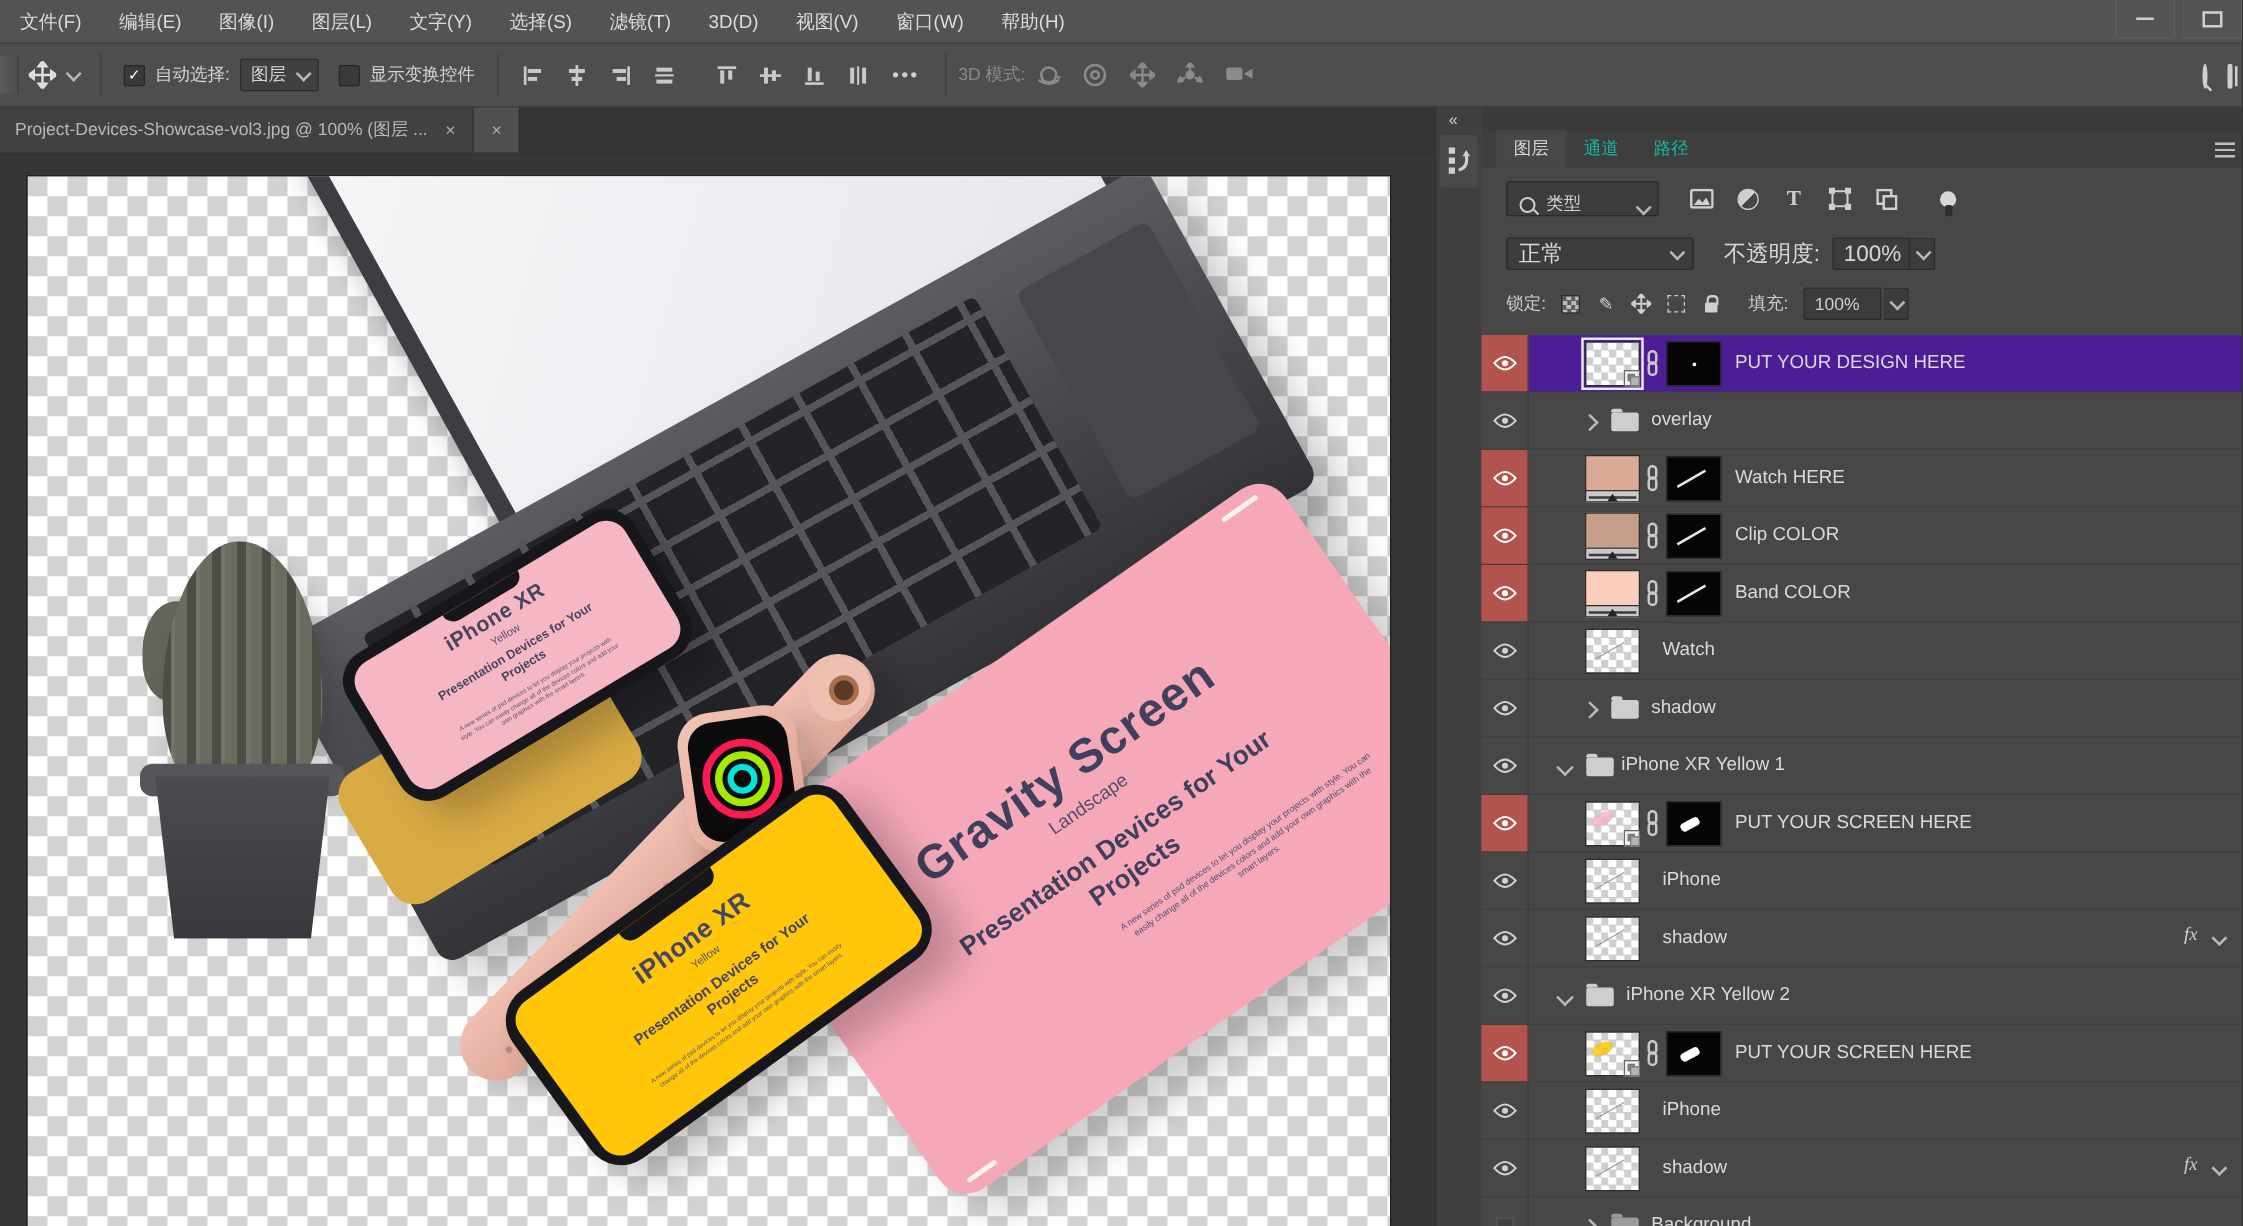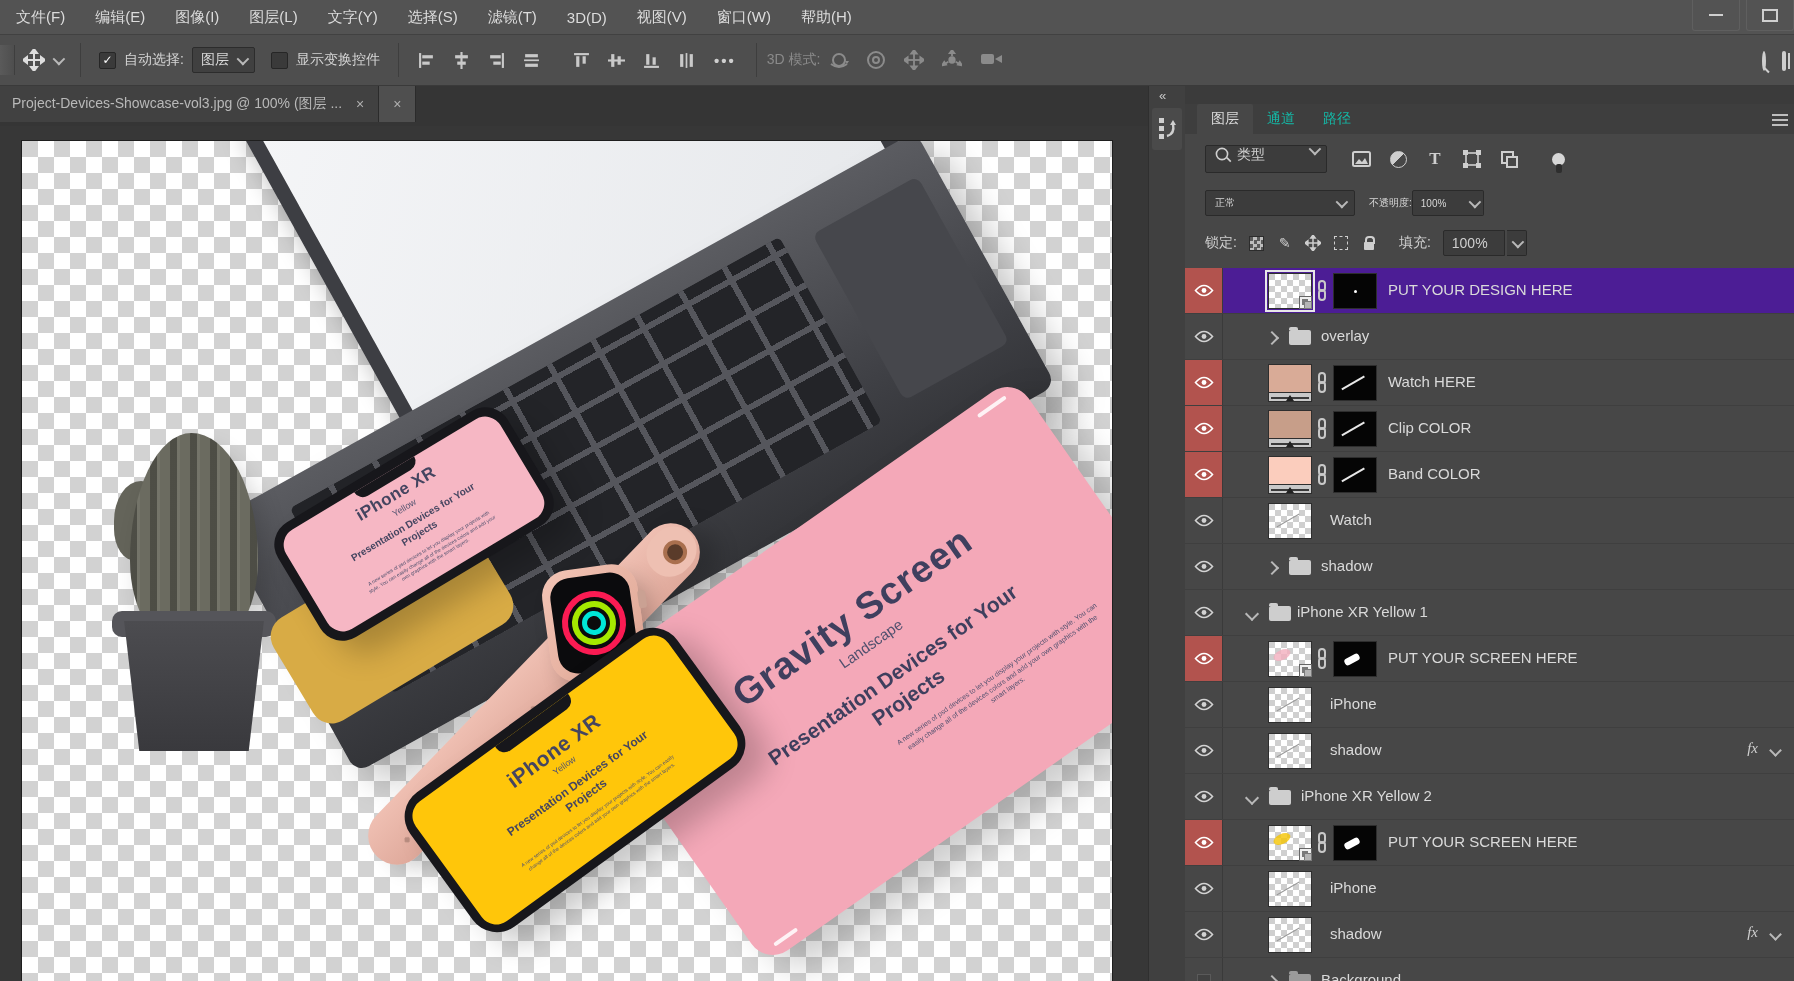--- a/index.html
+++ b/index.html
@@ -130,30 +130,30 @@
   
   .panel{position:absolute;left:1185px;top:86px;width:609px;height:895px;background:#474747;overflow:hidden;}
   .panel-topstrip{position:absolute;left:0;top:0;width:609px;height:18px;background:#3b3b3b;}
   .panel-tabs{position:absolute;left:0;top:18px;width:609px;height:30px;background:#3e3e3e;display:flex;align-items:stretch;padding-left:12px;box-sizing:border-box;font-size:14px;}
   .ptab{padding:0 14px;display:flex;align-items:center;color:#14b8a6;}
   .ptab.active{background:#474747;color:#dadada;border-radius:2px 2px 0 0;}
   .panel-menu{position:absolute;right:6px;top:28px;width:16px;height:12px;
               background:linear-gradient(#bdbdbd 0 2px,transparent 2px 5px,#bdbdbd 5px 7px,transparent 7px 10px,#bdbdbd 10px 12px);}
   .filter-row{position:absolute;left:0;top:52px;width:609px;height:42px;display:flex;align-items:center;padding-left:20px;box-sizing:border-box;gap:6px;}
   .search-box{width:122px;height:28px;background:#3c3c3c;border:1px solid #2a2a2a;border-radius:2px;
-              display:flex;align-items:flex-start;gap:7px;padding:0 8px;box-sizing:border-box;font-size:14px;color:#d0d0d0;}
+              display:flex;align-items:flex-end;gap:7px;padding:0 8px;box-sizing:border-box;font-size:14px;color:#d0d0d0;}
   .sg-small{transform:scale(.8);}
   .f-icons{display:flex;align-items:center;gap:17px;margin-left:18px;}
   .fi{width:20px;height:20px;display:flex;align-items:center;justify-content:center;color:#cfcfcf;}
   .fi-T{font-weight:bold;font-size:17px;font-family:"Liberation Serif","DejaVu Serif",serif;}
   .fi-adj{width:15px;height:15px;border-radius:50%;border:1.5px solid #cfcfcf;
           background:linear-gradient(135deg,#cfcfcf 50%,transparent 50%);}
   .fi-toggle{width:13px;height:13px;border-radius:50%;background:#d7d7d7;position:relative;margin-left:16px;}
   .fi-toggle::after{content:"";position:absolute;left:3.5px;top:11px;width:6px;height:9px;background:#2e2e2e;border-radius:2px;}
-  .blend-row{position:absolute;left:0;top:98px;width:609px;height:38px;display:flex;align-items:center;padding-left:20px;box-sizing:border-box;font-size:10px;}
+  .blend-row{position:absolute;left:0;top:98px;width:609px;height:38px;display:flex;align-items:center;padding-left:20px;box-sizing:border-box;font-size:18px;gap:10px;}
   .blend-select{width:150px;height:26px;background:#3c3c3c;border:1px solid #2a2a2a;border-radius:2px;
                 display:flex;align-items:center;justify-content:space-between;padding:0 9px;box-sizing:border-box;}
   .val-box{width:62px;height:26px;background:#3c3c3c;border:1px solid #2a2a2a;border-radius:2px 0 0 2px;
            display:flex;align-items:center;padding:0 8px;box-sizing:border-box;}
   .val-chev{width:20px;height:26px;background:#3c3c3c;border:1px solid #2a2a2a;border-left:none;border-radius:0 2px 2px 0;
             display:flex;align-items:center;justify-content:center;box-sizing:border-box;}
   .lock-row{position:absolute;left:0;top:140px;width:609px;height:34px;display:flex;align-items:center;padding-left:20px;box-sizing:border-box;font-size:14px;gap:12px;color:#cfcfcf;}
   .li{width:16px;height:16px;display:flex;align-items:center;justify-content:center;}
   .li-checker{width:13px;height:13px;background:repeating-conic-gradient(#bdbdbd 0 25%,#5a5a5a 0 50%);background-size:7px 7px;border:1px solid #2c2c2c;}
   .li-brush{font-size:14px;color:#cfcfcf;}

